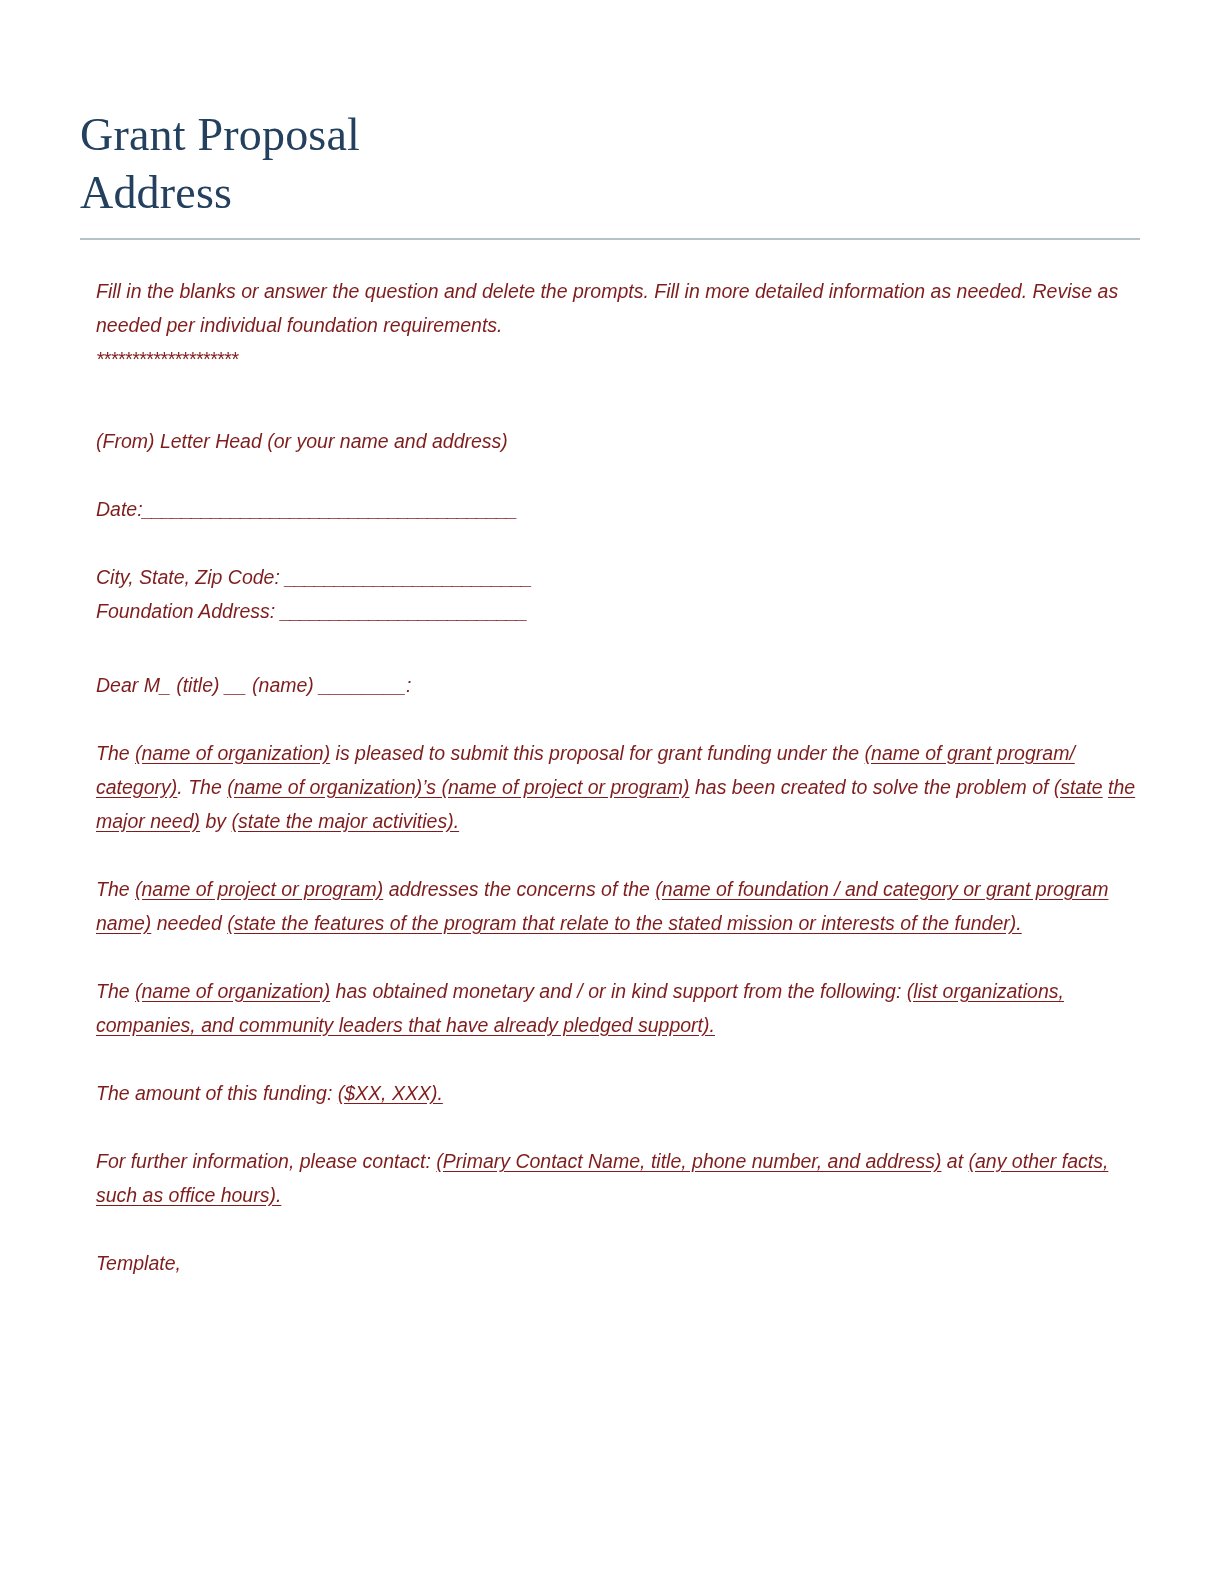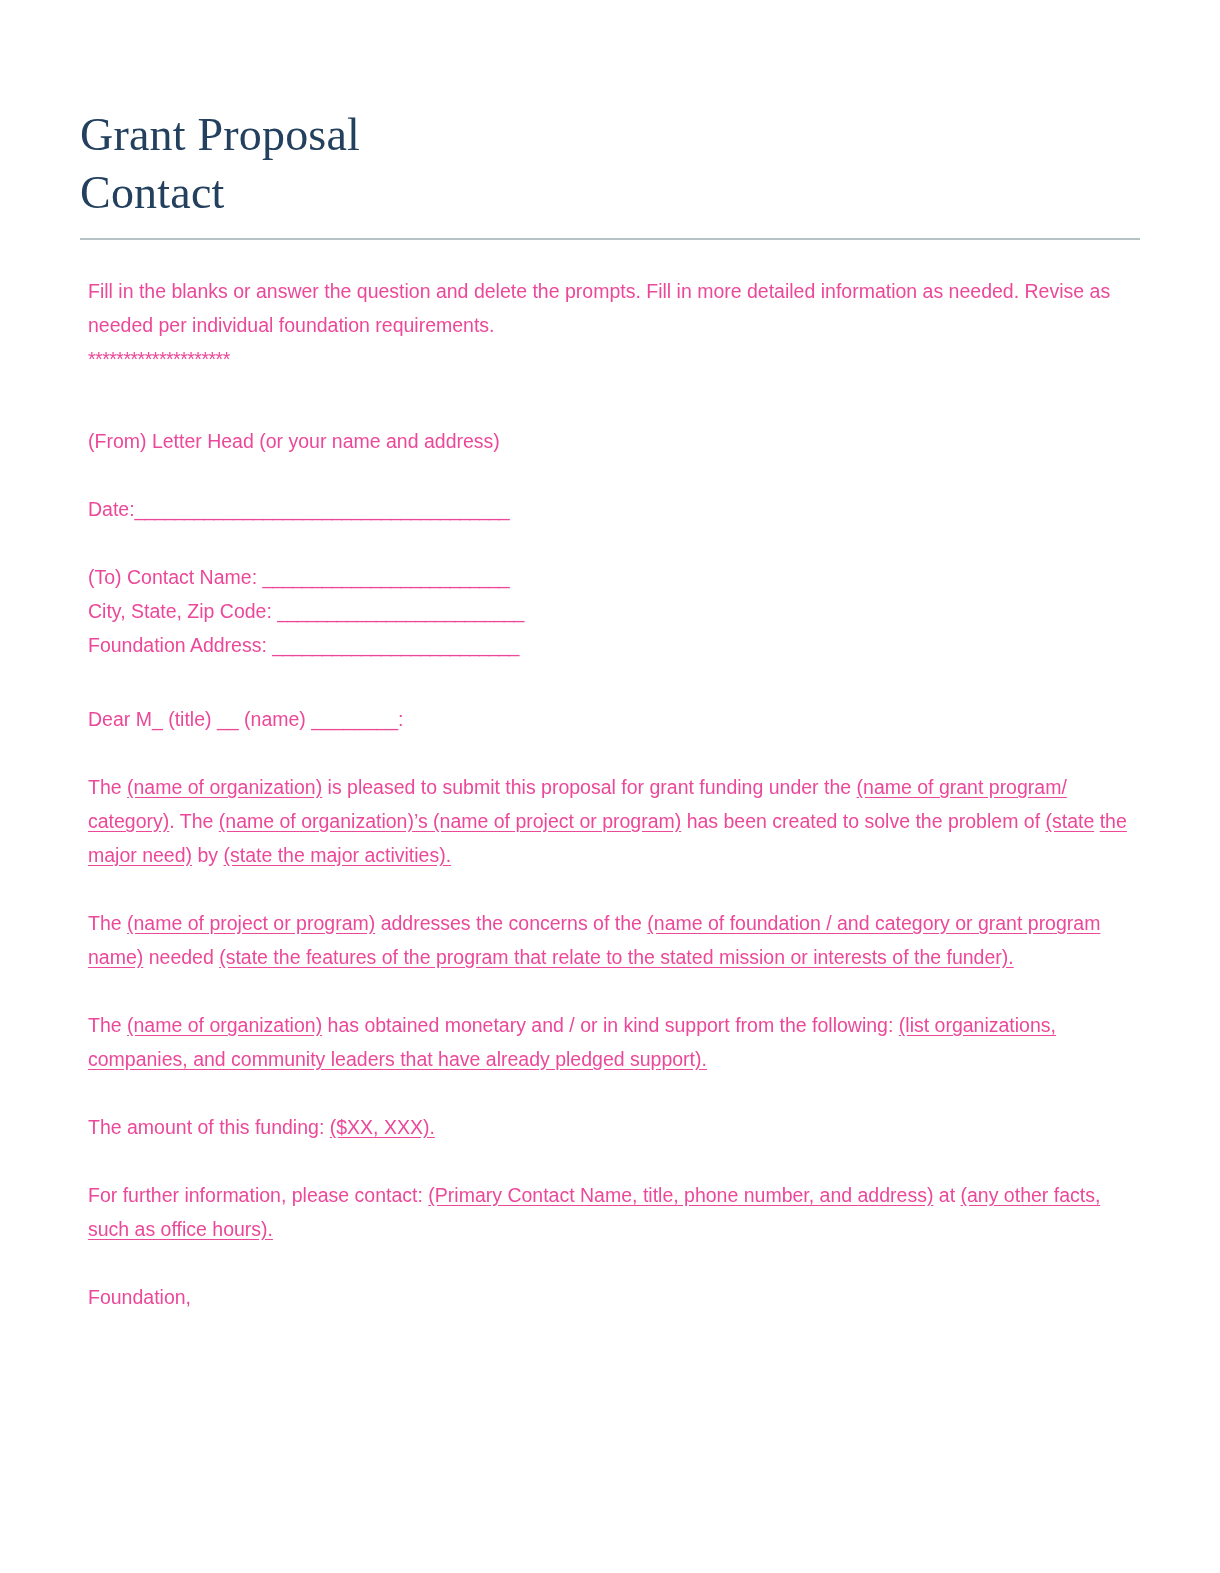--- a/index.html
+++ b/index.html
@@ -54,25 +54,26 @@
   }
 
   
   .body-block {
     margin-top: 34px;
     color: #1c1c1c;
     font-size: 19.5px;
     line-height: 34px;
   }
   p.para {
-    margin: 0 0 0 8px;
-    color: #ec4899;
+    margin: 0 0 0 16px;
+    color: #7f1d1d;
     font-size: 19.5px;
     line-height: 34px;
     text-align: left;
+    font-style: italic;
   }
   .gap-s { height: 14px; }
   .gap-m { height: 34px; }
   .gap-l { height: 40px; }
 
   .stars {
     letter-spacing: -0.5px;
     font-size: 19.5px;
     line-height: 30px;
     margin: 4px 0 0 0;
@@ -91,21 +92,21 @@
   .closing { margin: 0; }
 </style>
 </head>
 <body>
 
 <div class="page">
   <div class="content">
 
     <h1 class="doc-title">
       <span>Grant Proposal</span><br>
-      <span>Contact</span>
+      <span>Address</span>
     </h1>
     <hr class="title-rule">
 
     <div class="body-block">
 
       <p class="para">Fill in the blanks or answer the question and delete the prompts. Fill in more detailed information as needed. Revise as needed per individual foundation requirements.</p>
 
       <p class="para stars">********************</p>
 
       <div class="gap-s"></div>
@@ -113,24 +114,20 @@
       <div class="gap-m"></div>
       <p class="para">(From) Letter Head (or your name and address)</p>
 
       <div class="gap-m"></div>
       <p class="para fieldline">
         <span>Date:</span><span class="blank">______________________________________</span>
       </p>
 
       <div class="gap-m"></div>
 
-      <p class="para fieldline">
-        <span>(To) Contact Name:</span>
-        <span class="blank">_________________________</span>
-      </p>
       <p class="para fieldline">
         <span>City, State, Zip Code:</span>
         <span class="blank">_________________________</span>
       </p>
       <p class="para fieldline">
         <span>Foundation Address:</span>
         <span class="blank">_________________________</span>
       </p>
 
       <div class="gap-l"></div>
@@ -145,17 +142,17 @@
       <div class="gap-m"></div>
       <p class="para"><span>The </span><span class="u">(name of organization)</span><span> has obtained monetary and / or in kind support from the following: </span><span class="u">(list organizations,</span><span> </span><span class="u">companies, and community leaders that have already pledged support).</span></p>
 
       <div class="gap-m"></div>
       <p class="para"><span>The amount of this funding: </span><span class="u">($XX, XXX).</span></p>
 
       <div class="gap-m"></div>
       <p class="para"><span>For further information, please contact: </span><span class="u">(Primary Contact Name, title, phone number, and address)</span><span> at </span><span class="u">(any other facts, such as office hours).</span></p>
 
       <div class="gap-m"></div>
-      <p class="para closing">Foundation,</p>
+      <p class="para closing">Template,</p>
 
     </div>
   </div>
 </div>
 
 </body></html>

